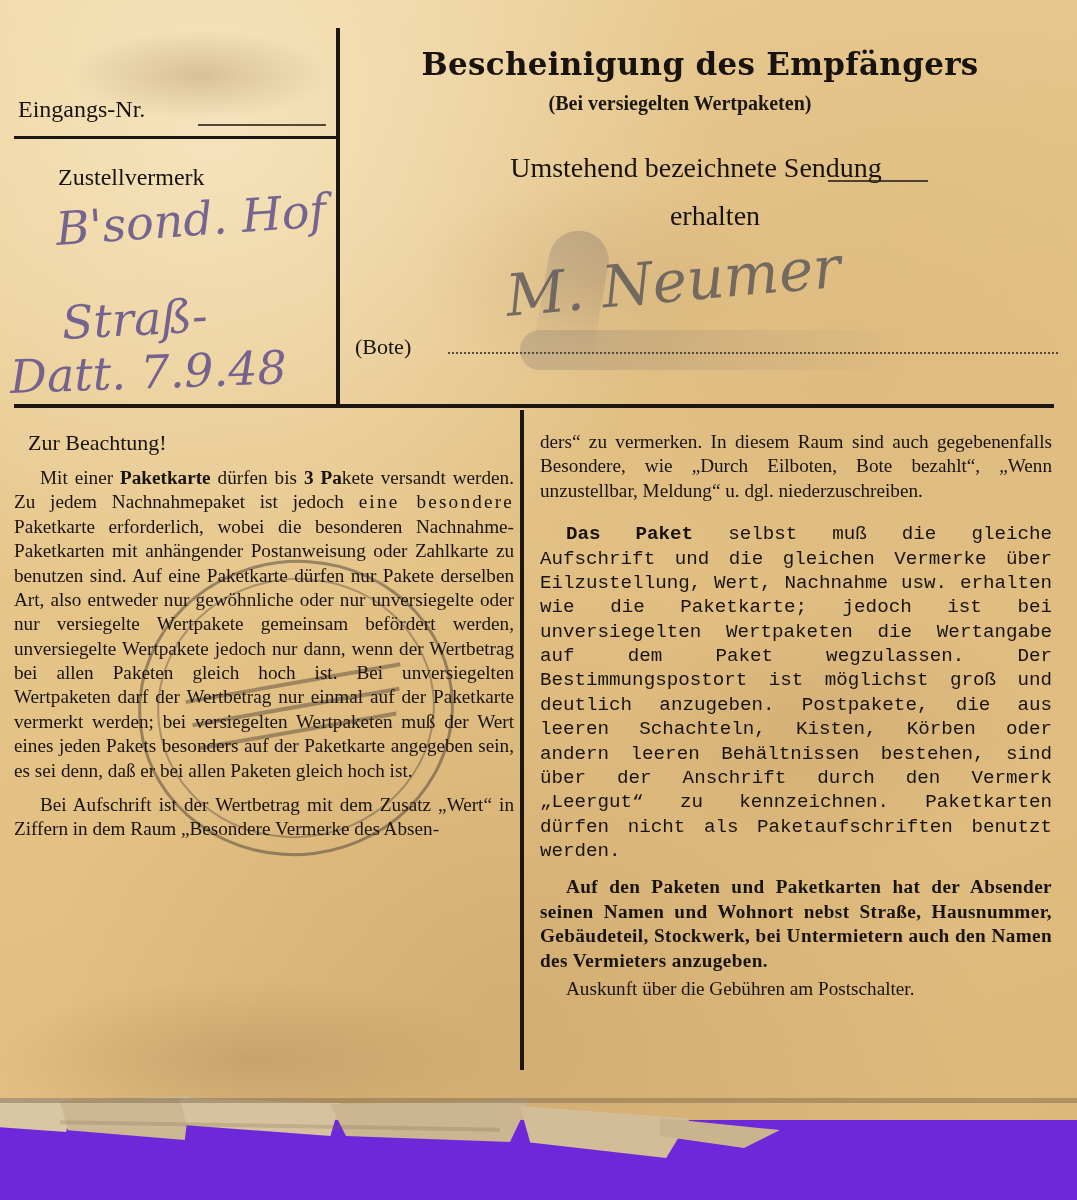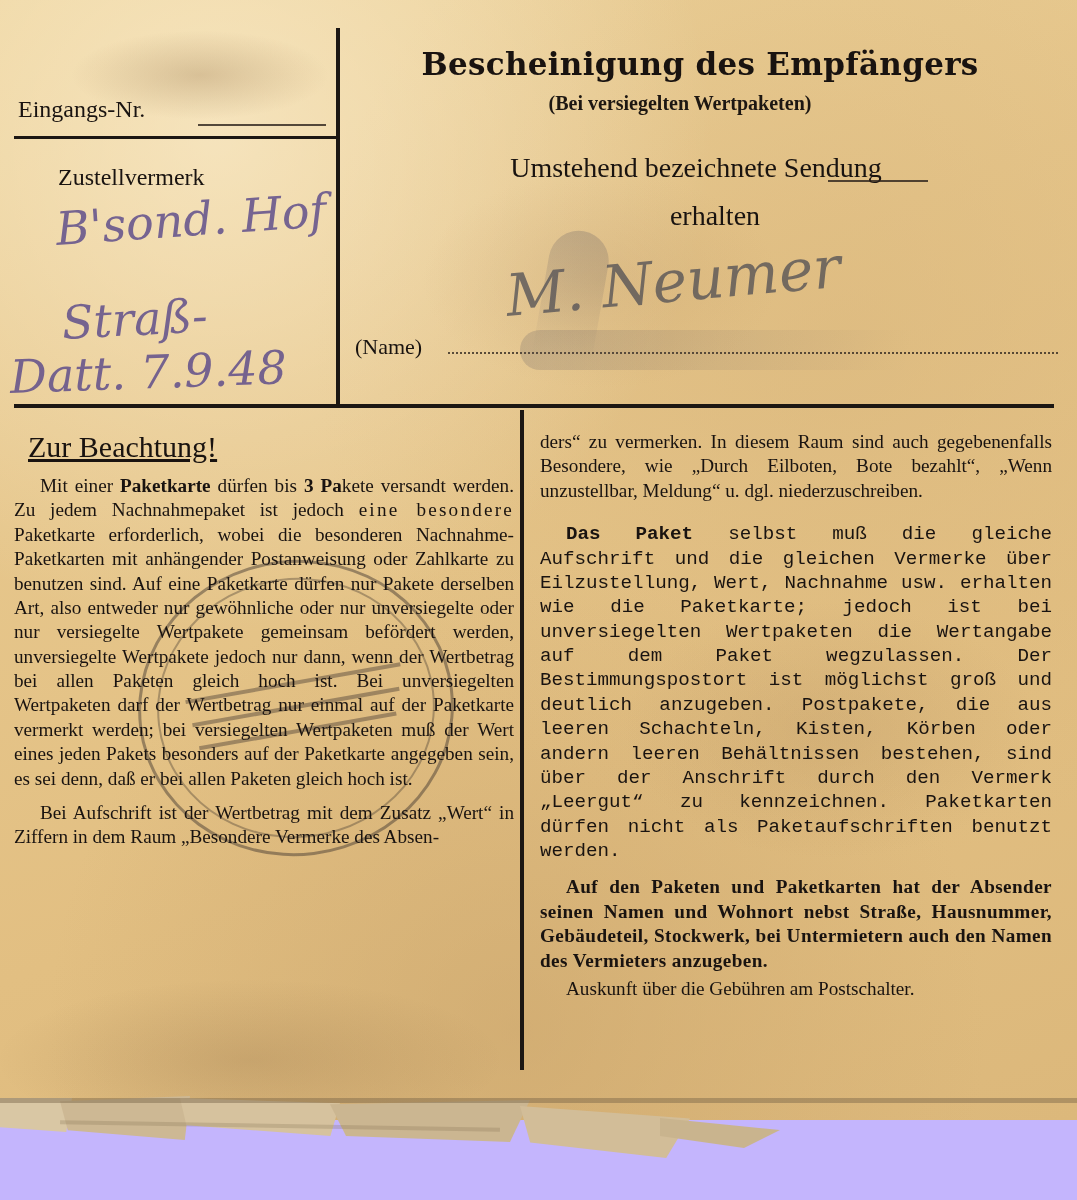--- a/index.html
+++ b/index.html
@@ -11,21 +11,21 @@
     width: 1077px;
     height: 1200px;
     font-family: "Liberation Serif", serif;
     overflow: hidden;
   }
 
   #page {
     position: relative;
     width: 1077px;
     height: 1200px;
-    background: #c4b5fd;
+    background: #6d28d9;
   }
 
   
   .card {
     position: absolute;
     left: 0px;
     top: 0px;
     width: 1077px;
     height: 1120px;
     background: #e8c98f;
@@ -177,24 +177,23 @@
     position: absolute;
     top: 430px;
     font-family: "Liberation Serif", serif;
     color: #191310;
   }
   .col-left  { left: 14px;  width: 500px; }
   .col-right { left: 540px; width: 512px; }
 
   .beachtung {
     font-family: "Liberation Serif", serif;
-    font-size: 30px;
+    font-size: 22px;
     margin: 0 0 10px 14px;
     color: #191310;
-    text-decoration: underline;
   }
   .col p {
     margin: 0 0 0 0;
     font-size: 19.2px;
     line-height: 1.27;
     text-align: justify;
     text-justify: inter-word;
     hyphens: manual;
   }
   .col p + p { margin-top: 3px; }
@@ -239,21 +238,21 @@
     <div class="rule" style="left:336px; top:28px; width:4px; height:376px;"></div>
 
     <div class="eingangs">Eingangs-Nr.</div>
     <div class="dashline" style="left:198px; top:124px; width:128px;"></div>
     <div class="rule" style="left:14px; top:136px; width:324px; height:3px;"></div>
 
     <div class="zustell">Zustellvermerk</div>
 
     <div class="dashline" style="left:828px; top:180px; width:100px;"></div>
 
-    <div class="name-label">(Name)</div>
+    <div class="name-label">(Bote)</div>
     <div class="dotline"></div>
 
     <div class="hand big" style="left:56px; top:202px; transform: rotate(-4deg);">B'sond. Hof</div>
     <div class="hand big" style="left:62px; top:296px; transform: rotate(-3deg);">Straß-</div>
     <div class="hand big" style="left:10px; top:350px; transform: rotate(-2deg);">Datt. 7.9.48</div>
     <div class="hand pencil" style="left:506px; top:262px; font-size:58px; transform: rotate(-5deg);">M. Neumer</div>
 
     <div class="blotch" style="left:520px; top:330px; width:520px; height:40px; background:linear-gradient(100deg, rgba(90,85,95,.22), rgba(90,85,95,0) 75%); border-radius:20px;"></div>
     <div class="blotch" style="left:540px; top:230px; width:60px; height:160px; background:linear-gradient(180deg, rgba(90,85,95,.25), rgba(90,85,95,0) 80%); border-radius:30px; transform:rotate(10deg);"></div>
 

